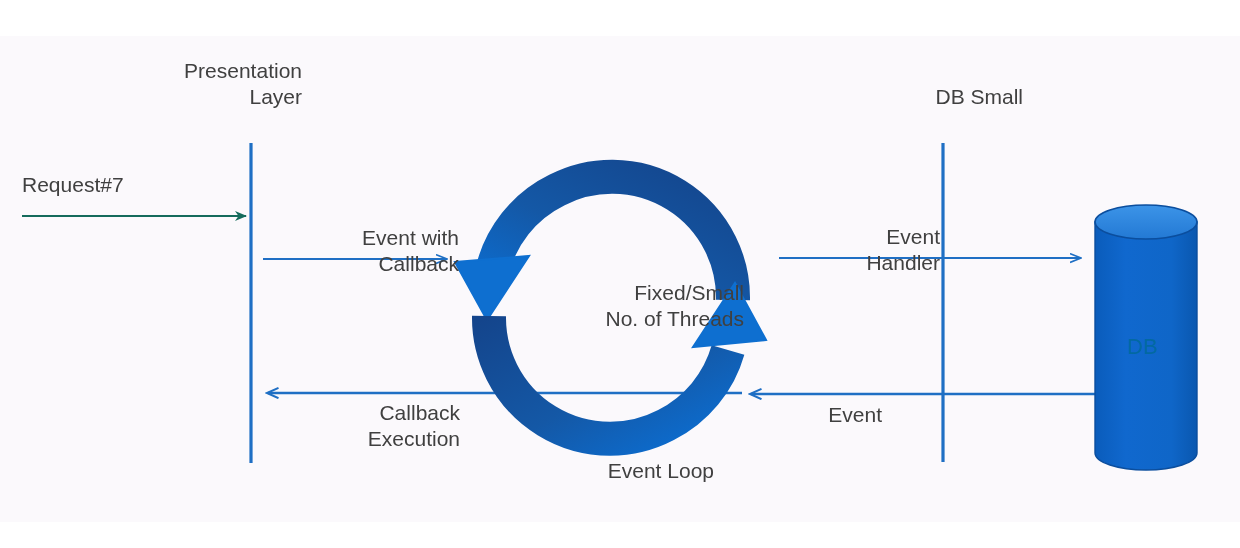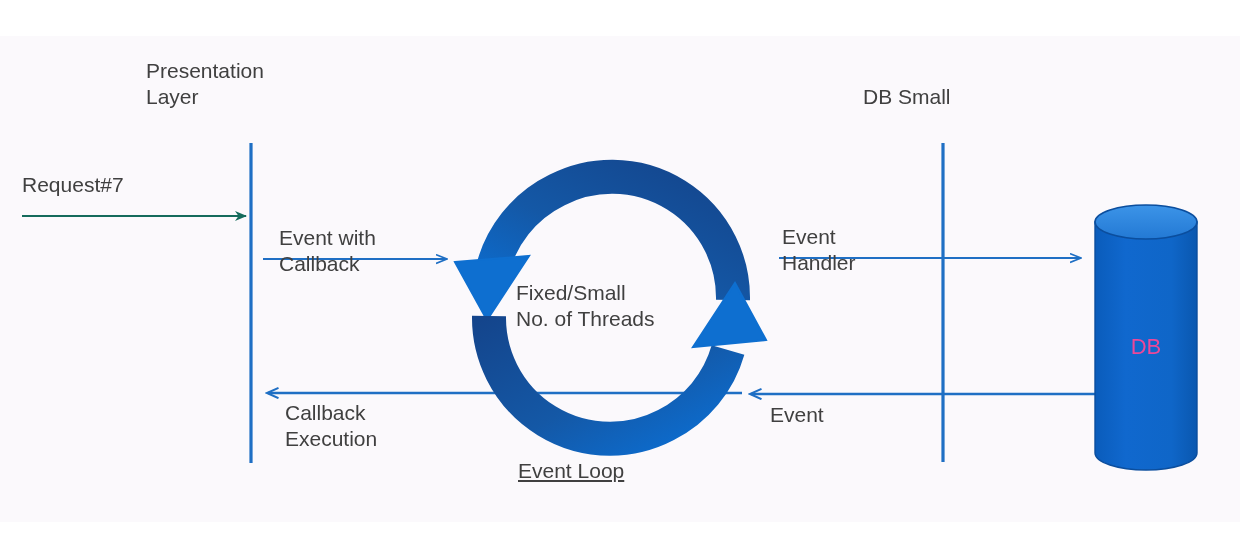--- a/index.html
+++ b/index.html
@@ -23,36 +23,37 @@
     height: 486px;
     background: #fbf9fc;
   }
   .lbl {
     position: absolute;
     color: #404040;
     font-family: "Liberation Sans", sans-serif;
     font-size: 21px;
     line-height: 26px;
     white-space: pre-line;
-    text-align: left;
+    text-align: right;
     letter-spacing: 0px;
   }
   .lbl.left { text-align: left; }
   #svg-layer {
     position: absolute;
     left: 0; top: 0;
     width: 1240px;
     height: 548px;
   }
   .db-text {
     position: absolute;
-    color: #ec4899;
+    color: #0369a1;
     font-size: 22px;
     font-family: "Liberation Sans", sans-serif;
-    text-align: center;
+    text-align: left;
+    margin-left: 32px;
   }
 </style>
 </head>
 <body>
 
 <div id="page">
 
   <div id="canvas"></div>
 
   <svg id="svg-layer" viewBox="0 0 1240 548" xmlns="http://www.w3.org/2000/svg">
@@ -140,17 +141,17 @@
 Execution</div>
 
   <div class="lbl" style="left:782px; top:224px; width:158px;">Event
 Handler</div>
 
   <div class="lbl" style="left:770px; top:402px; width:112px;">Event</div>
 
   <div class="lbl" style="left:516px; top:280px; width:228px;">Fixed/Small
 No. of Threads</div>
 
-  <div class="lbl" style="left:518px; top:458px; width:196px;text-decoration:underline;">Event Loop</div>
+  <div class="lbl" style="left:518px; top:458px; width:196px;">Event Loop</div>
 
   <div class="db-text" style="left:1095px; top:334px; width:102px;">DB</div>
 
 </div>
 
 </body></html>

